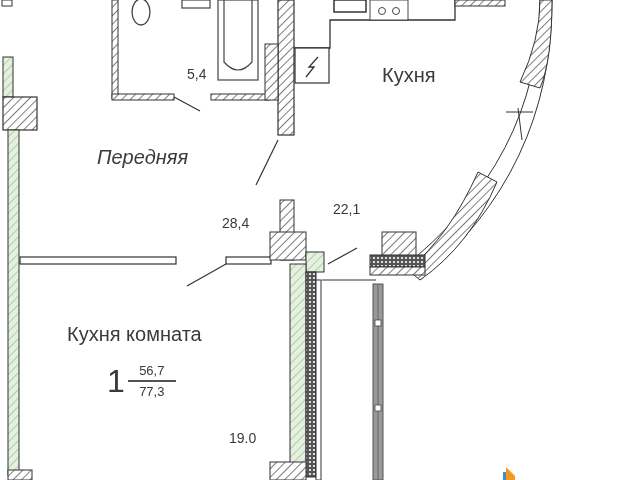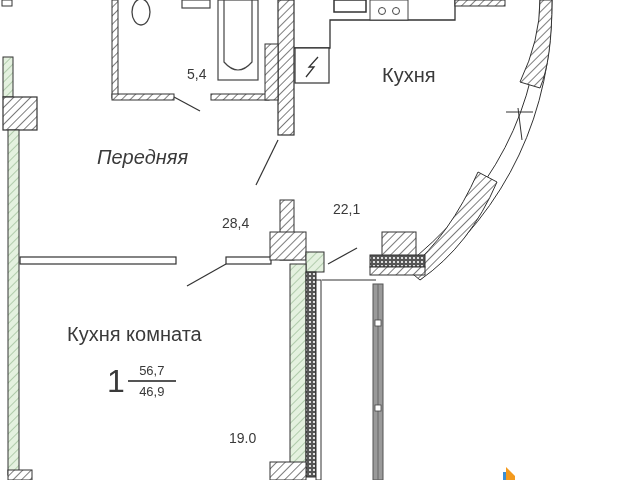--- a/index.html
+++ b/index.html
@@ -124,20 +124,20 @@
 <div class="lbl room" style="left:382px;top:64px;">Кухня</div>
 <div class="lbl area" style="left:333px;top:201px;">22,1</div>
 <div class="lbl room" style="left:67px;top:323px;">Кухня комната</div>
 <div class="lbl area" style="left:229px;top:430px;text-align:right;">19.0</div>
 
 <div class="frac">
   <span class="rooms">1</span>
   <span class="stack">
     <span>56,7</span>
     <span class="bar"></span>
-    <span>46,9</span>
+    <span>77,3</span>
   </span>
 </div>
 
 <svg class="logo" viewBox="0 0 12 13">
   <rect x="0" y="5" width="5" height="8" fill="#3a8fd6"></rect>
   <path d="M3 0 L12 9 L12 13 L3 13 Z" fill="#f39a1e"></path>
 </svg>
 
 </body></html>

